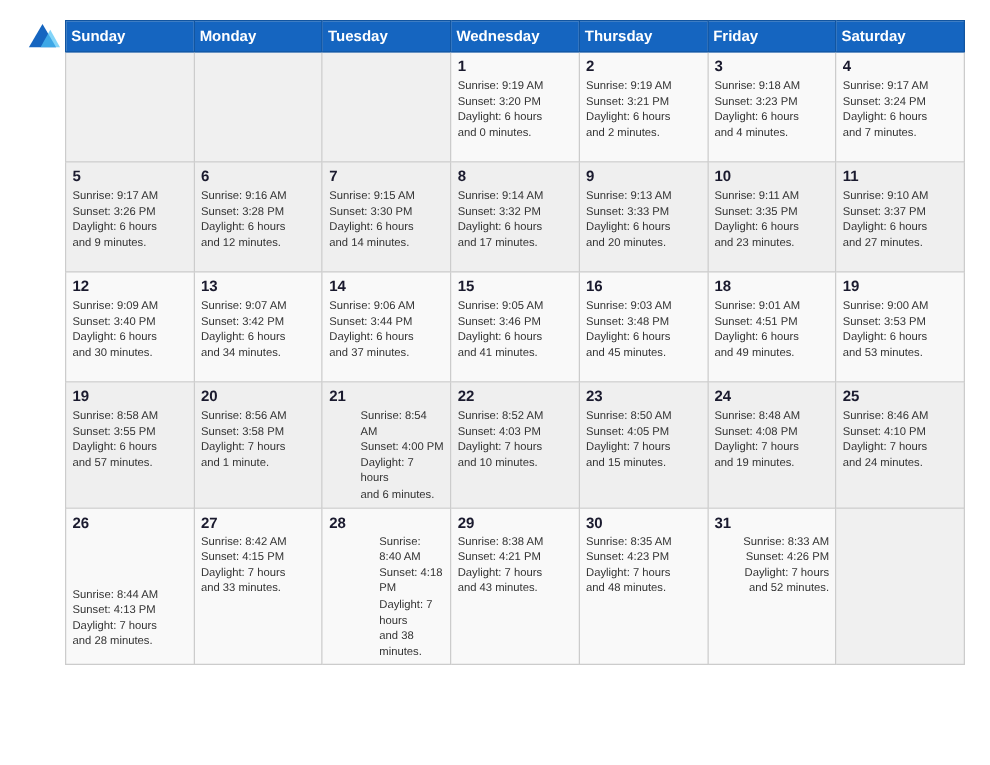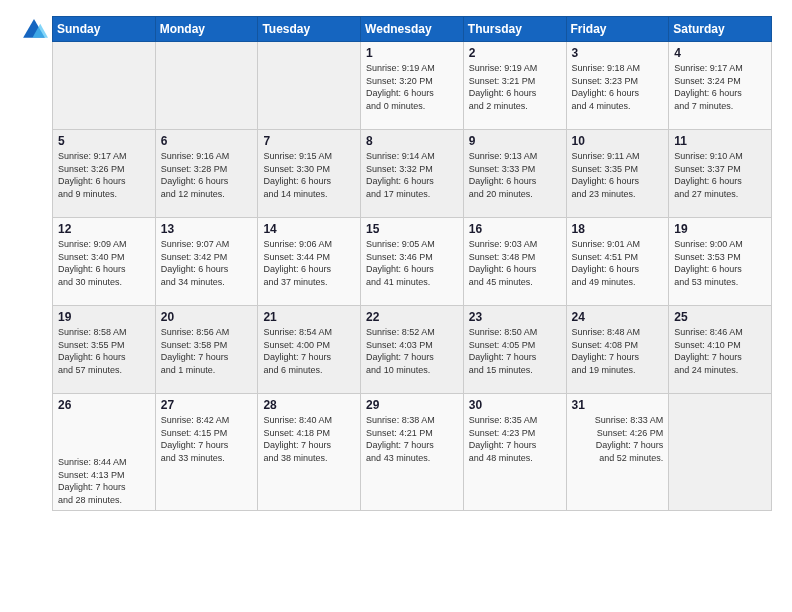--- a/index.html
+++ b/index.html
@@ -271,21 +271,21 @@
           </td>
           <td>
             <span class="day-num">20</span>
             <div class="day-info" style="white-space: pre-line;">Sunrise: 8:56 AM
 Sunset: 3:58 PM
 Daylight: 7 hours
 and 1 minute.</div>
           </td>
           <td>
             <span class="day-num">21</span>
-            <div class="day-info" style="white-space: pre-line;">Sunrise: 8:54 AM
+            <div class="day-info" style="white-space: pre-line; margin-left: 25px;">Sunrise: 8:54 AM
 Sunset: 4:00 PM
 Daylight: 7 hours
 and 6 minutes.</div>
           </td>
           <td>
             <span class="day-num">22</span>
             <div class="day-info" style="white-space: pre-line;">Sunrise: 8:52 AM
 Sunset: 4:03 PM
 Daylight: 7 hours
 and 10 minutes.</div>
@@ -322,21 +322,21 @@
           </td>
           <td>
             <span class="day-num">27</span>
             <div class="day-info" style="white-space: pre-line;">Sunrise: 8:42 AM
 Sunset: 4:15 PM
 Daylight: 7 hours
 and 33 minutes.</div>
           </td>
           <td>
             <span class="day-num">28</span>
-            <div class="day-info" style="white-space: pre-line;">Sunrise: 8:40 AM
+            <div class="day-info" style="white-space: pre-line; margin-left: 40px;">Sunrise: 8:40 AM
 Sunset: 4:18 PM
 Daylight: 7 hours
 and 38 minutes.</div>
           </td>
           <td>
             <span class="day-num">29</span>
             <div class="day-info" style="white-space: pre-line;">Sunrise: 8:38 AM
 Sunset: 4:21 PM
 Daylight: 7 hours
 and 43 minutes.</div>

